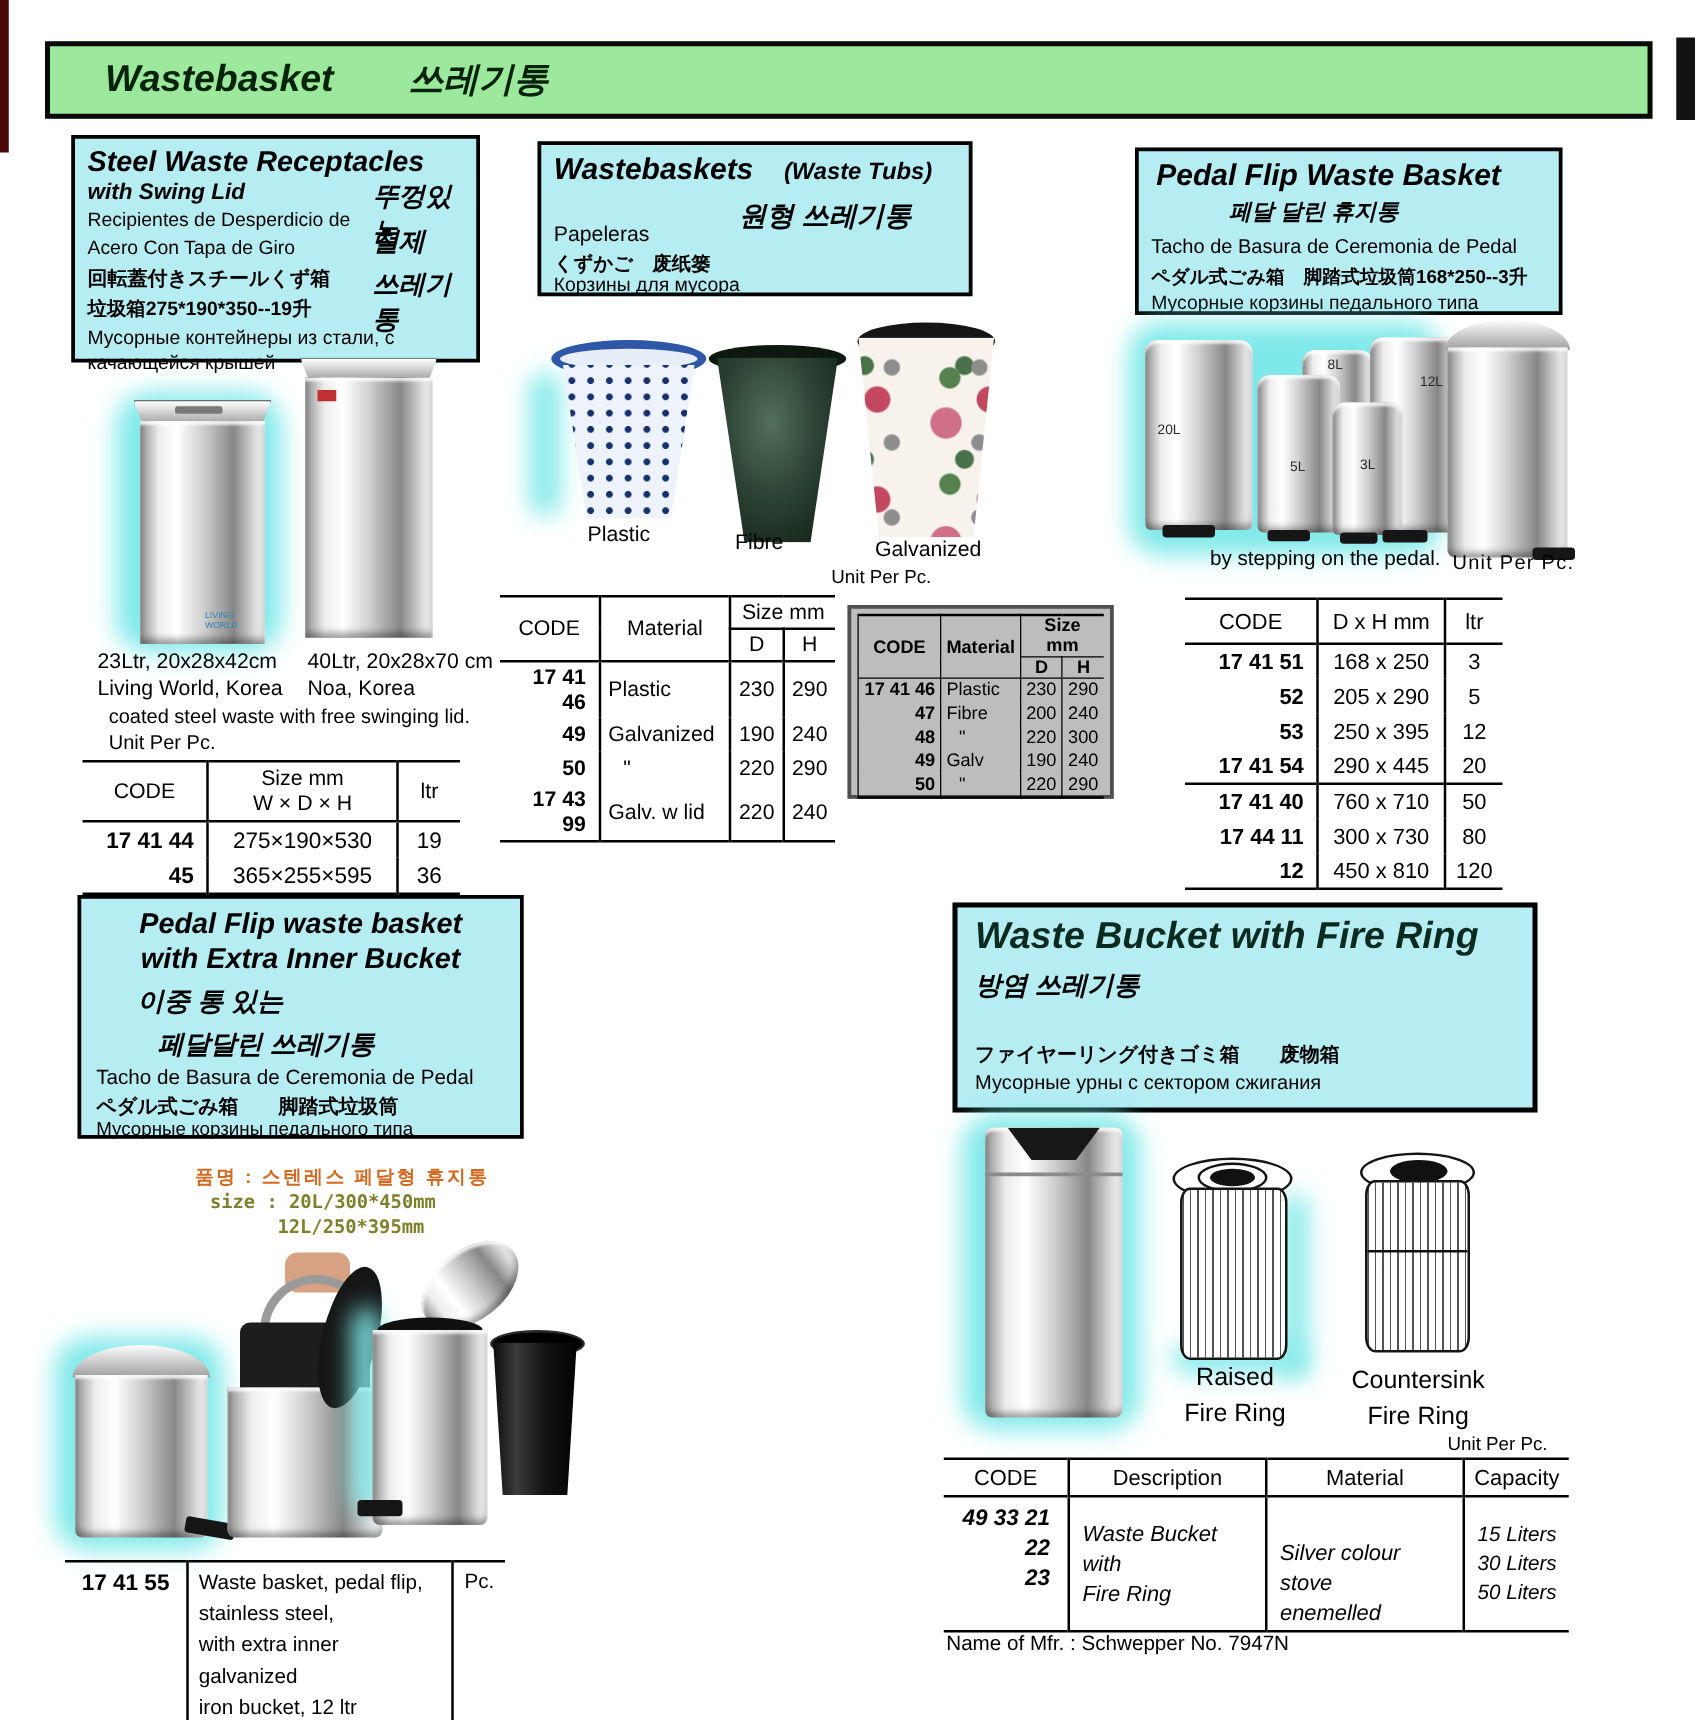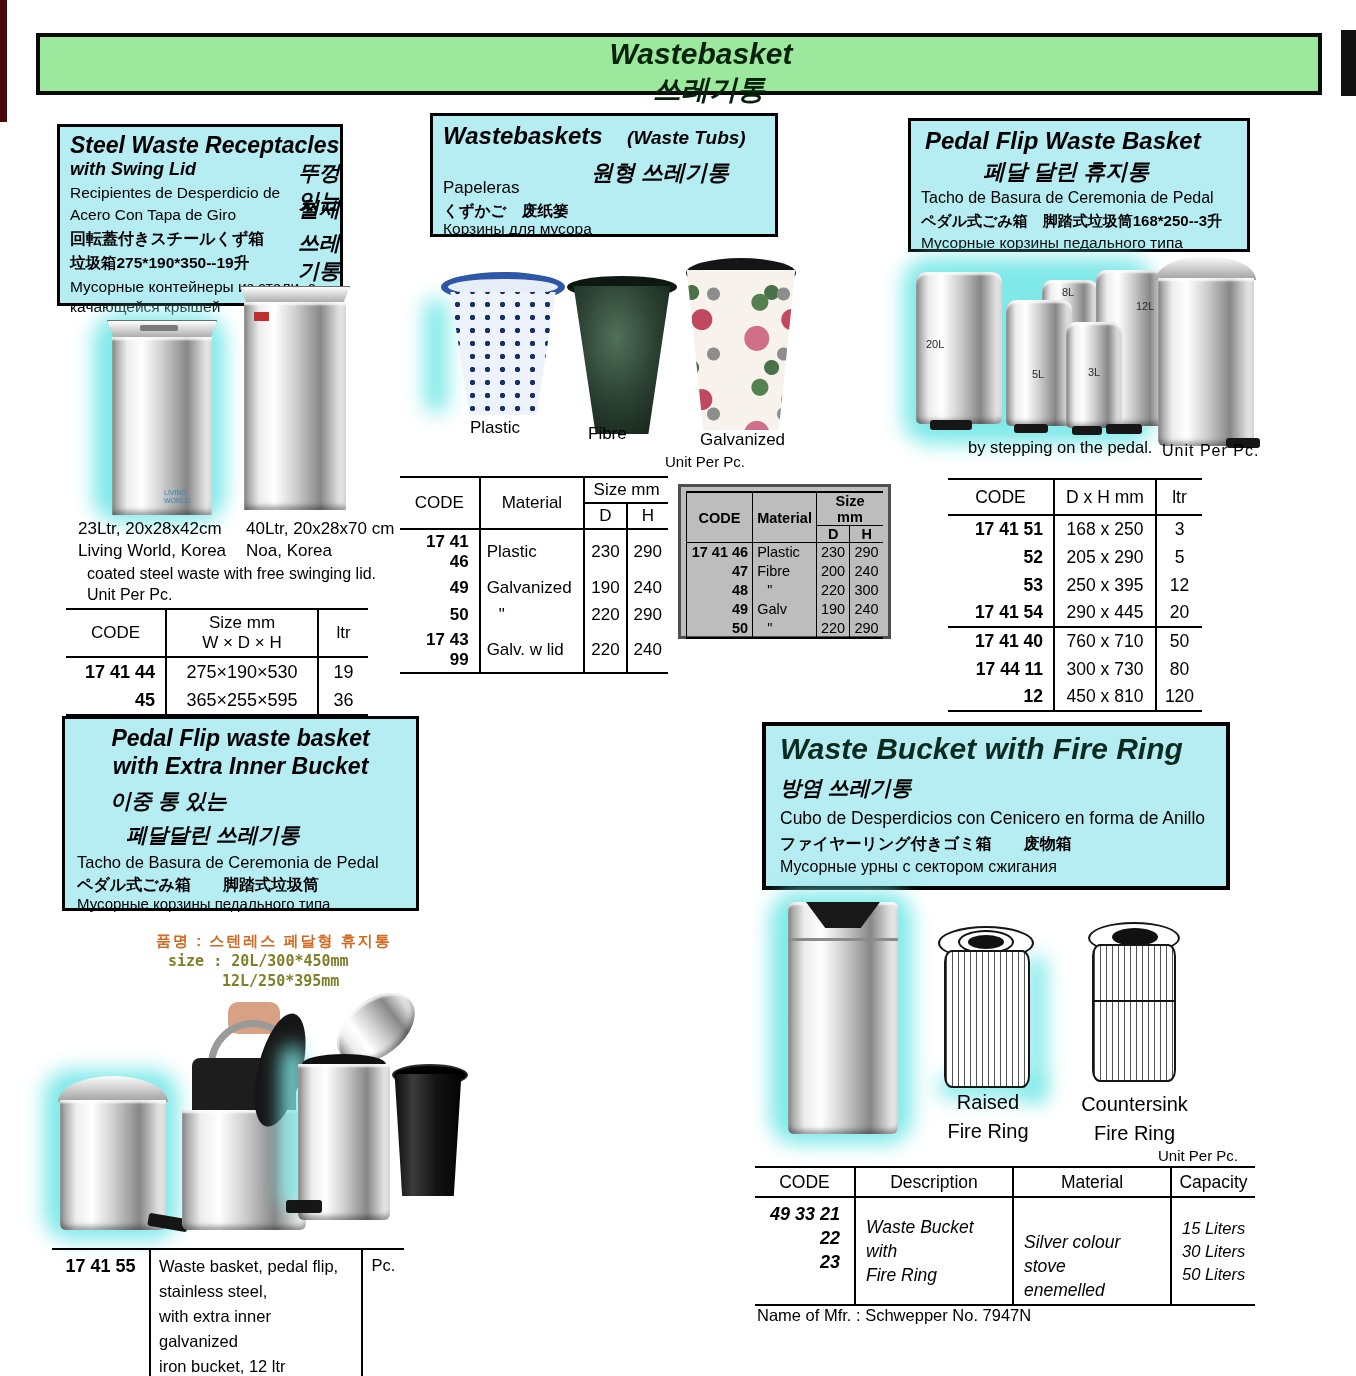--- a/index.html
+++ b/index.html
@@ -44,26 +44,26 @@
   tbody.group2 tr:first-child td{border-top:2px solid #000;}
 </style>
 </head>
 <body>
 
 <div class="page">
 
   <div class="abs" style="left:0;top:0;width:7px;height:122px;background:#4a0808;"></div>
   <div class="abs" style="left:1341px;top:30px;width:15px;height:66px;background:#121212;"></div>
 
-  <div class="abs" style="left:36px;top:33px;width:1286px;height:62px;background:#9ce89c;border:4px solid #0a0a0a;box-sizing:border-box;display:flex;align-items:center;flex-direction:column;">
+  <div class="abs" style="left:36px;top:33px;width:1286px;height:62px;background:#9ce89c;border:4px solid #0a0a0a;box-sizing:border-box;display:flex;align-items:center;">
     <span class="bi" style="font-size:30px;color:#07230c;padding-left:44px;">Wastebasket</span>
     <span class="b" style="font-size:28px;color:#06220b;margin-left:60px;font-style:italic;">쓰레기통</span>
   </div>
 
-  <div class="abs cyanbox" style="left:57px;top:124px;width:286px;height:182px;text-align:center;">
+  <div class="abs cyanbox" style="left:57px;top:108px;width:327px;height:182px;">
     <div class="abs bi" style="left:10px;top:5px;font-size:23px;">Steel Waste Receptacles</div>
     <div class="abs bi" style="left:10px;top:32px;font-size:18px;">with Swing Lid</div>
     <div class="abs" style="left:10px;top:57px;font-size:15.5px;">Recipientes de Desperdicio de</div>
     <div class="abs" style="left:10px;top:79px;font-size:15.5px;">Acero Con Tapa de Giro</div>
     <div class="abs b" style="left:10px;top:102px;font-size:16px;">回転蓋付きスチールくず箱</div>
     <div class="abs b" style="left:10px;top:126px;font-size:15.5px;">垃圾箱275*190*350--19升</div>
     <div class="abs" style="left:10px;top:151px;font-size:15.5px;">Мусорные контейнеры из стали, с</div>
     <div class="abs" style="left:10px;top:171px;font-size:15.5px;">качающейся крышей</div>
     <div class="abs bi" style="left:238px;top:32px;font-size:21px;">뚜껑있는</div>
     <div class="abs bi" style="left:238px;top:68px;font-size:21px;">철제</div>
@@ -241,21 +241,21 @@
           <td style="padding-left:14px;">"</td>
           <td class="ctr">220</td>
           <td class="ctr">290</td>
         </tr>
       </tbody>
     </table>
   </div>
 
   <div class="abs cyanbox" style="left:908px;top:118px;width:342px;height:134px;">
     <div class="abs bi" style="left:14px;top:6px;font-size:24px;">Pedal Flip Waste Basket</div>
-    <div class="abs bi" style="left:72px;top:36px;font-size:22px;font-style:italic;">페달 달린 휴지통</div>
+    <div class="abs bi" style="left:72px;top:36px;font-size:18px;font-style:italic;">페달 달린 휴지통</div>
     <div class="abs" style="left:10px;top:68px;font-size:16px;">Tacho de Basura de Ceremonia de Pedal</div>
     <div class="abs b" style="left:10px;top:91px;font-size:15px;">ペダル式ごみ箱　脚踏式垃圾筒168*250--3升</div>
     <div class="abs" style="left:10px;top:113px;font-size:15.5px;">Мусорные корзины педального типа</div>
   </div>
 
   <div class="abs glow" style="left:903px;top:258px;width:250px;height:186px;"></div>
   <div class="bin metal" style="left:1042px;top:280px;width:56px;height:80px;">
     <span class="binlabel" style="left:20px;top:6px;">8L</span>
   </div>
   <div class="bin metal" style="left:916px;top:272px;width:86px;height:152px;">
@@ -386,21 +386,20 @@
           <div style="line-height:25px;">iron bucket, 12 ltr</div>
         </td>
         <td style="vertical-align:top;padding-top:6px;text-align:center;">Pc.</td>
       </tr>
     </tbody>
   </table>
 
   <div class="abs cyanbox" style="left:762px;top:722px;width:468px;height:168px;border-width:4px;">
     <div class="abs bi" style="left:14px;top:6px;font-size:30px;color:#0c2b20;">Waste Bucket with Fire Ring</div>
     <div class="abs bi" style="left:14px;top:48px;font-size:21px;">방염 쓰레기통</div>
-    <div class="abs" style="left:14px;top:82px;font-size:17.5px;">Cubo de Desperdicios con Cenicero en forma de Anillo</div>
     <div class="abs b" style="left:14px;top:108px;font-size:16px;">ファイヤーリング付きゴミ箱　　废物箱</div>
     <div class="abs" style="left:14px;top:132px;font-size:16px;">Мусорные урны с сектором сжигания</div>
   </div>
 
   <div class="abs glow" style="left:770px;top:892px;width:142px;height:252px;"></div>
   <div class="abs metal" style="left:788px;top:902px;width:110px;height:232px;border-radius:6px;"></div>
   <div class="abs" style="left:806px;top:902px;width:74px;height:26px;background:#181818;clip-path:polygon(0 0,100% 0,74% 100%,26% 100%);"></div>
   <div class="abs" style="left:788px;top:938px;width:110px;height:3px;background:#8b8b8b;"></div>
 
   <div class="abs glow" style="left:1026px;top:955px;width:20px;height:148px;"></div>

